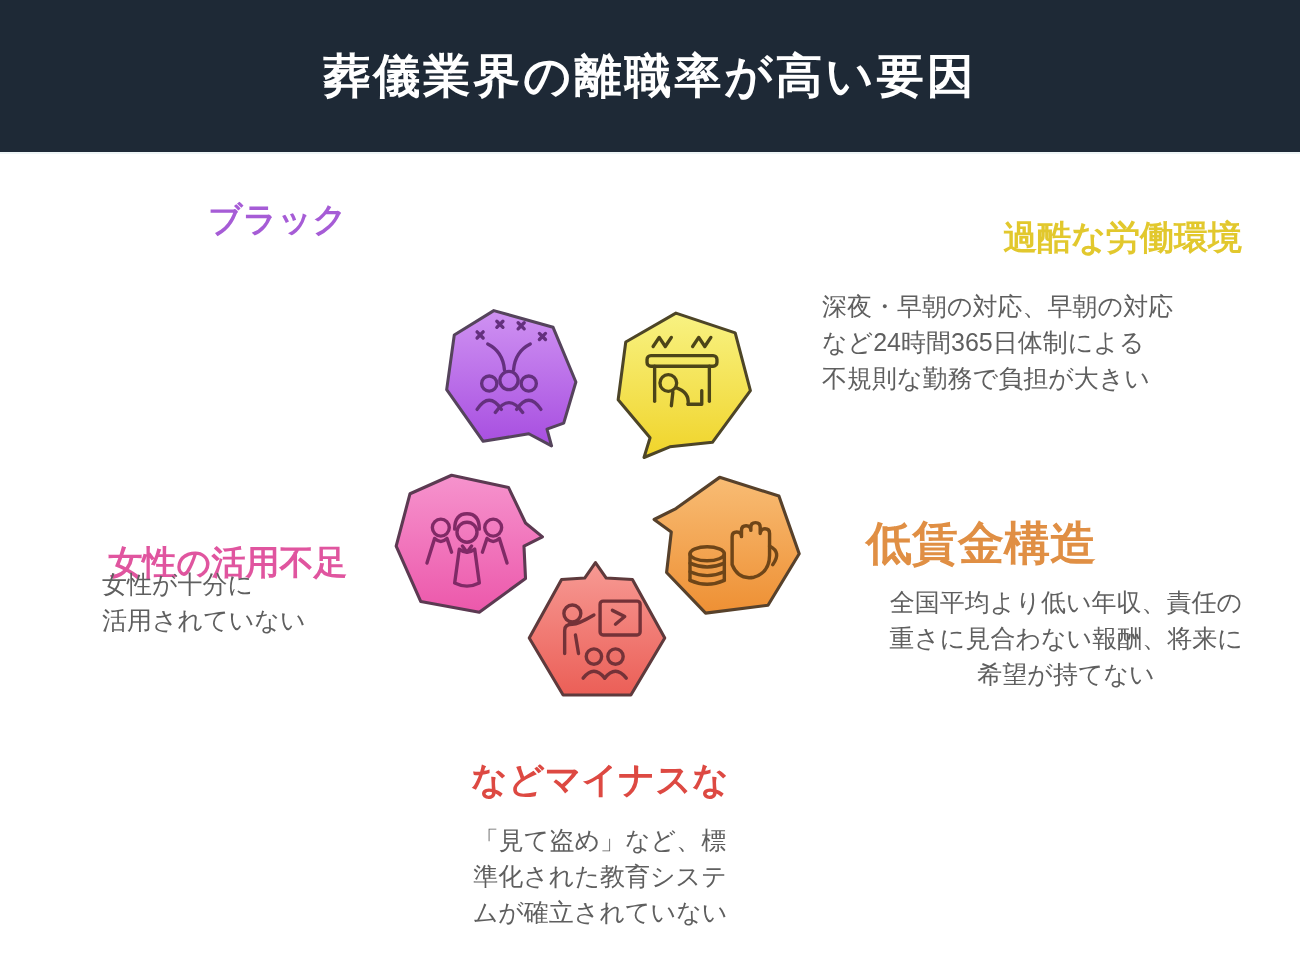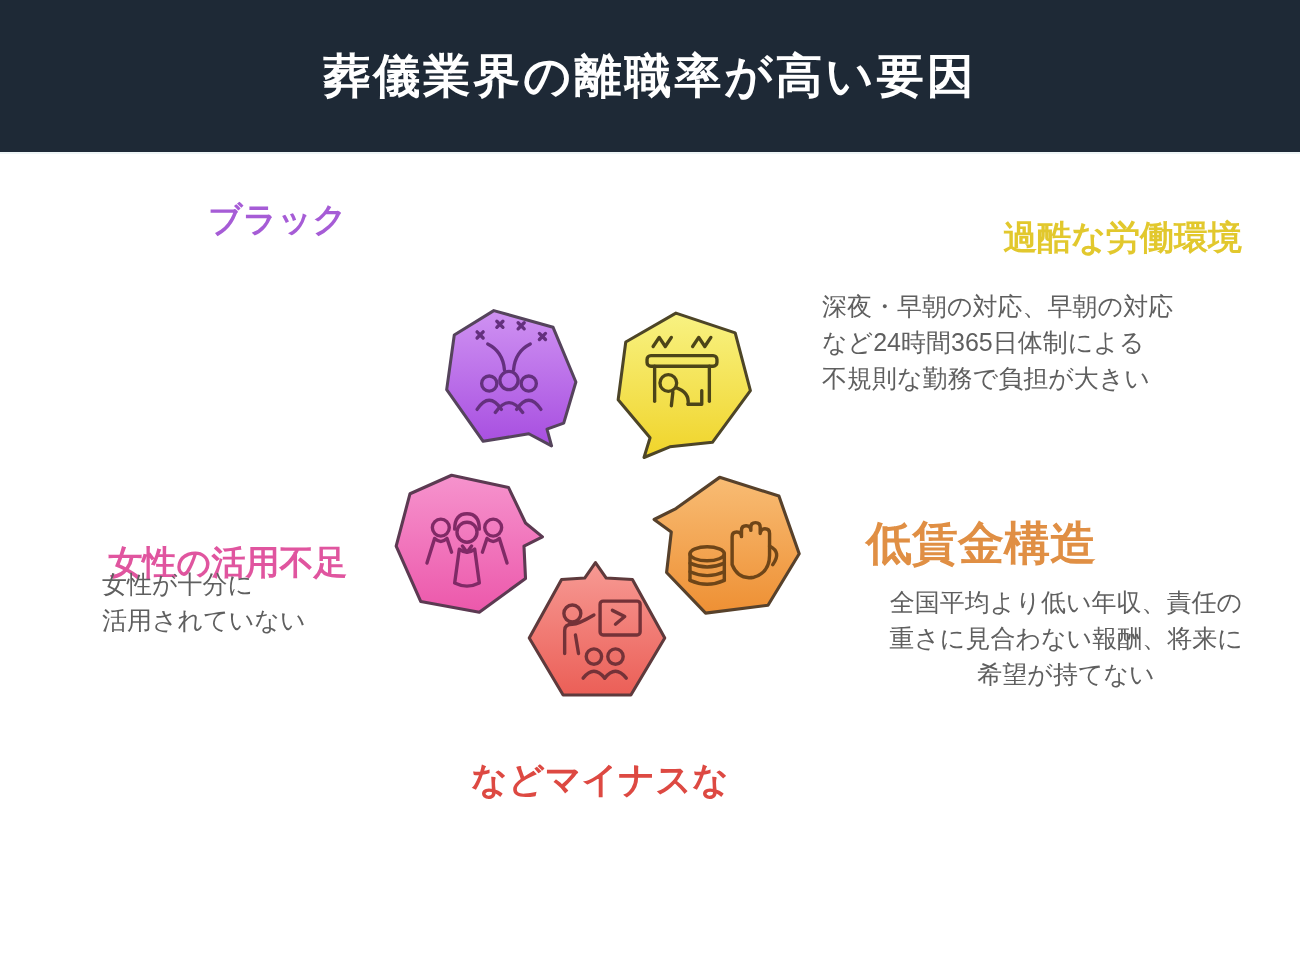--- a/index.html
+++ b/index.html
@@ -57,20 +57,23 @@
   <h2 class="factor-title f3-title">女性の活用不足</h2>
   <p class="factor-desc f3-desc">女性が十分に
 活用されていない</p>
 
   <h2 class="factor-title f4-title">低賃金構造</h2>
   <p class="factor-desc f4-desc">全国平均より低い年収、責任の
 重さに見合わない報酬、将来に
 希望が持てない</p>
 
   <h2 class="factor-title f5-title">などマイナスな</h2>
+  <p class="factor-desc f5-desc">「見て盗め」など、標
+準化された教育システ
+ムが確立されていない</p>
 
   <div class="hex" style="left:433px;top:299px;width:152px;height:160px;">
     <svg viewBox="0 0 100 100">
       <defs>
         <linearGradient id="g1" x1="0" y1="0" x2="0" y2="1">
           <stop offset="0" stop-color="#cf92f2"></stop>
             <stop offset="1" stop-color="#a74ee0"></stop>
         </linearGradient>
       </defs>
       <path d="M40 5 L79 16 L94 52 L86 79 L75 83 L78 94 L63 86 L33 91 L9 57 L14 21 Z" fill="url(#g1)" stroke="#55445c" stroke-width="2" stroke-linejoin="round"></path>

